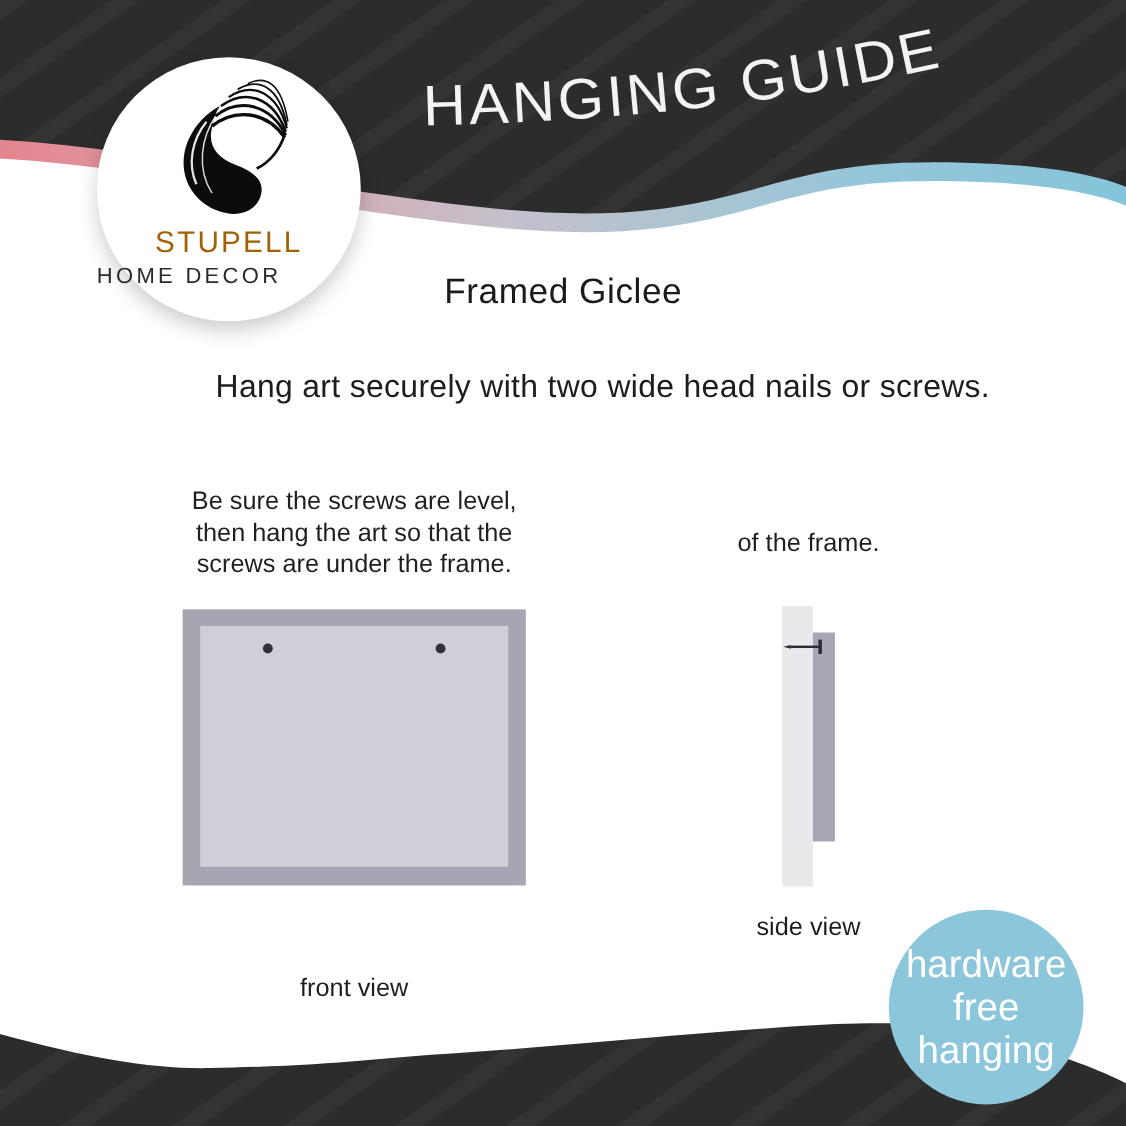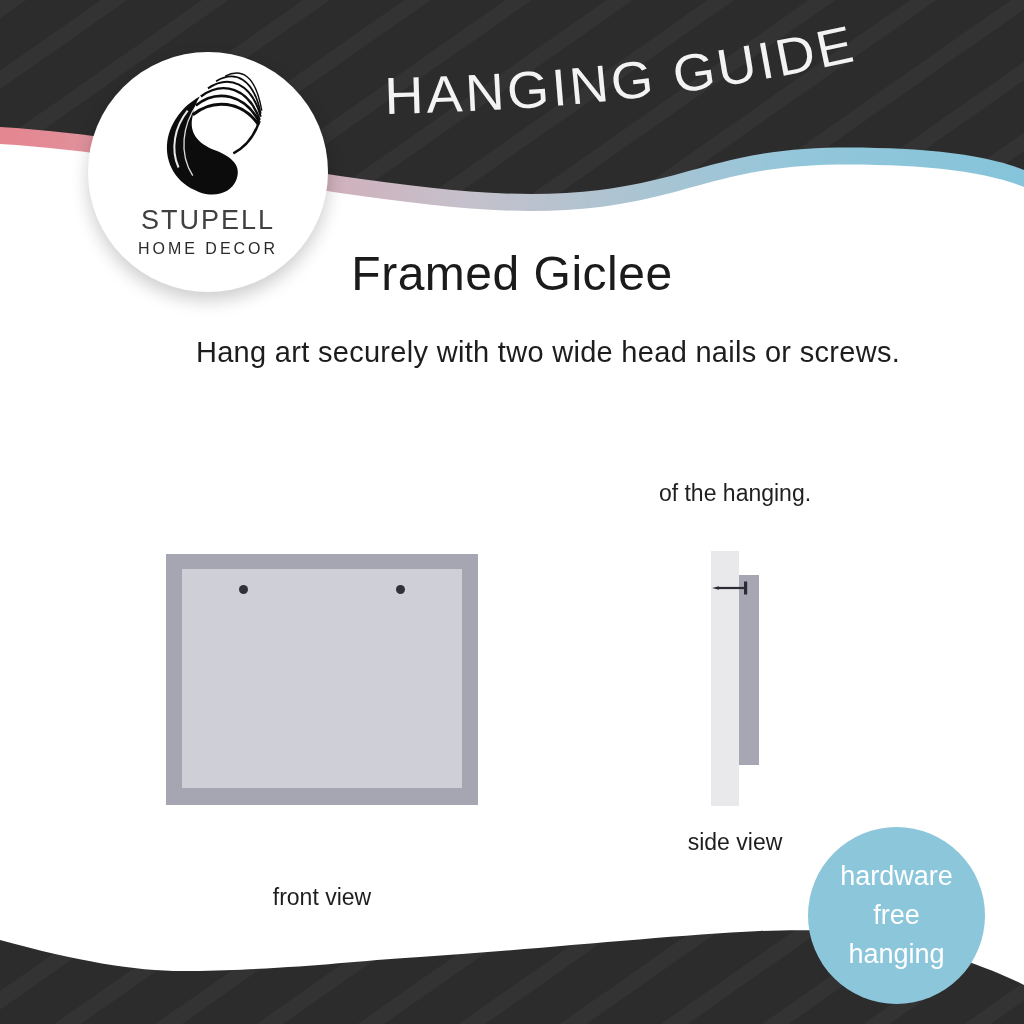--- a/index.html
+++ b/index.html
@@ -9,30 +9,30 @@
   }
   .layer{position:absolute;left:0;top:0;width:1024px;height:1024px;pointer-events:none;}
   
   .logo-circle{
     position:absolute;left:88px;top:52px;width:240px;height:240px;border-radius:50%;
     background:#ffffff;box-shadow:0 8px 18px rgba(0,0,0,.20);z-index:3;
   }
   .logo-swoosh{position:absolute;left:66px;top:16px;width:112px;height:132px;}
   .logo-brand{
     position:absolute;left:0;top:153px;width:240px;text-align:center;
-    font-size:27px;letter-spacing:2px;color:#404040;font-weight:400;
+    font-size:27px;letter-spacing:2px;color:#a16207;font-weight:400;
   }
   .logo-tagline{
-    position:absolute;left:0;top:188px;width:240px;text-align:center;
-    font-size:16px;letter-spacing:3px;color:#2a2a2a;font-weight:400;
+    position:absolute;left:0;top:188px;width:240px;text-align:left;
+    font-size:20px;letter-spacing:3px;color:#2a2a2a;font-weight:400;
   }
   
   .subtitle{
     position:absolute;left:0;top:246px;width:1024px;text-align:center;
-    font-size:48px;letter-spacing:.5px;color:#1b1b1b;z-index:2;
+    font-size:32px;letter-spacing:.5px;color:#1b1b1b;z-index:2;
   }
   .headline{
     position:absolute;left:0;top:336px;width:1024px;text-align:center;
     font-size:29px;letter-spacing:.3px;color:#1d1d1d;z-index:2;padding-left:36px;
   }
   .instr{
     position:absolute;text-align:center;font-size:23px;line-height:28.5px;color:#1f1f1f;z-index:2;
   }
   .instr-left{left:162px;top:441px;width:320px;}
   .instr-right{left:575px;top:450px;width:320px;}
@@ -46,21 +46,21 @@
   .label-front{left:166px;top:884px;width:312px;}
   .label-side{left:610px;top:829px;width:250px;}
   
   .wall-bar{position:absolute;left:711px;top:551px;width:28px;height:255px;background:#e9e9eb;z-index:2;}
   .sideframe-bar{position:absolute;left:739px;top:575px;width:20px;height:190px;background:#a7a7b3;z-index:2;}
   .nail{position:absolute;left:711px;top:580px;width:40px;height:16px;z-index:3;}
   
   .badge-circle{
     position:absolute;left:808px;top:827px;width:177px;height:177px;border-radius:50%;
     background:#8bc6db;z-index:3;display:flex;flex-direction:column;align-items:center;justify-content:center;
-    color:#ffffff;font-size:27px;line-height:39px;text-align:center;
+    color:#ffffff;font-size:35px;line-height:39px;text-align:center;
   }
 </style>
 </head>
 <body>
 
 <div class="canvas">
 
   <svg class="layer" width="1024" height="1024" viewBox="0 0 1024 1024">
     <defs>
       <linearGradient id="stripeGrad" x1="0" y1="0" x2="1024" y2="0" gradientUnits="userSpaceOnUse">
@@ -104,30 +104,35 @@
       <path d="M70,8 C86,0 100,7 106,42" stroke="#0c0c0c" stroke-width="1.4" fill="none"></path>
       <path d="M103,54 C98,68 90,78 78,84" stroke="#0c0c0c" stroke-width="2.5" fill="none"></path>
     </svg>
     <div class="logo-brand">STUPELL</div>
     <div class="logo-tagline">HOME DECOR</div>
   </div>
 
   <div class="subtitle">Framed Giclee</div>
   <div class="headline">Hang art securely with two wide head nails or screws.</div>
 
+  <div class="instr instr-left">
+    <span>Be sure the screws are level,</span><br>
+    <span>then hang the art so that the</span><br>
+    <span>screws are under the frame.</span>
+  </div>
   <div class="frame-outer">
     <div class="frame-inner"></div>
     <div class="screw-dot dot-l"></div>
     <div class="screw-dot dot-r"></div>
   </div>
   <div class="view-label label-front">front view</div>
 
   <div class="instr instr-right">
     <br>
-    <span>of the hanging.</span>
+    <span>of the frame.</span>
   </div>
   <div class="wall-bar"></div>
   <div class="sideframe-bar"></div>
   <svg class="nail" viewBox="0 0 40 16">
     <polygon points="1,8 8,6.3 8,9.7" fill="#2b2b36"></polygon>
     <rect x="8" y="6.9" width="26" height="2.2" fill="#2b2b36"></rect>
     <rect x="33" y="1.5" width="3.2" height="13" fill="#2b2b36"></rect>
   </svg>
   <div class="view-label label-side">side view</div>
 

